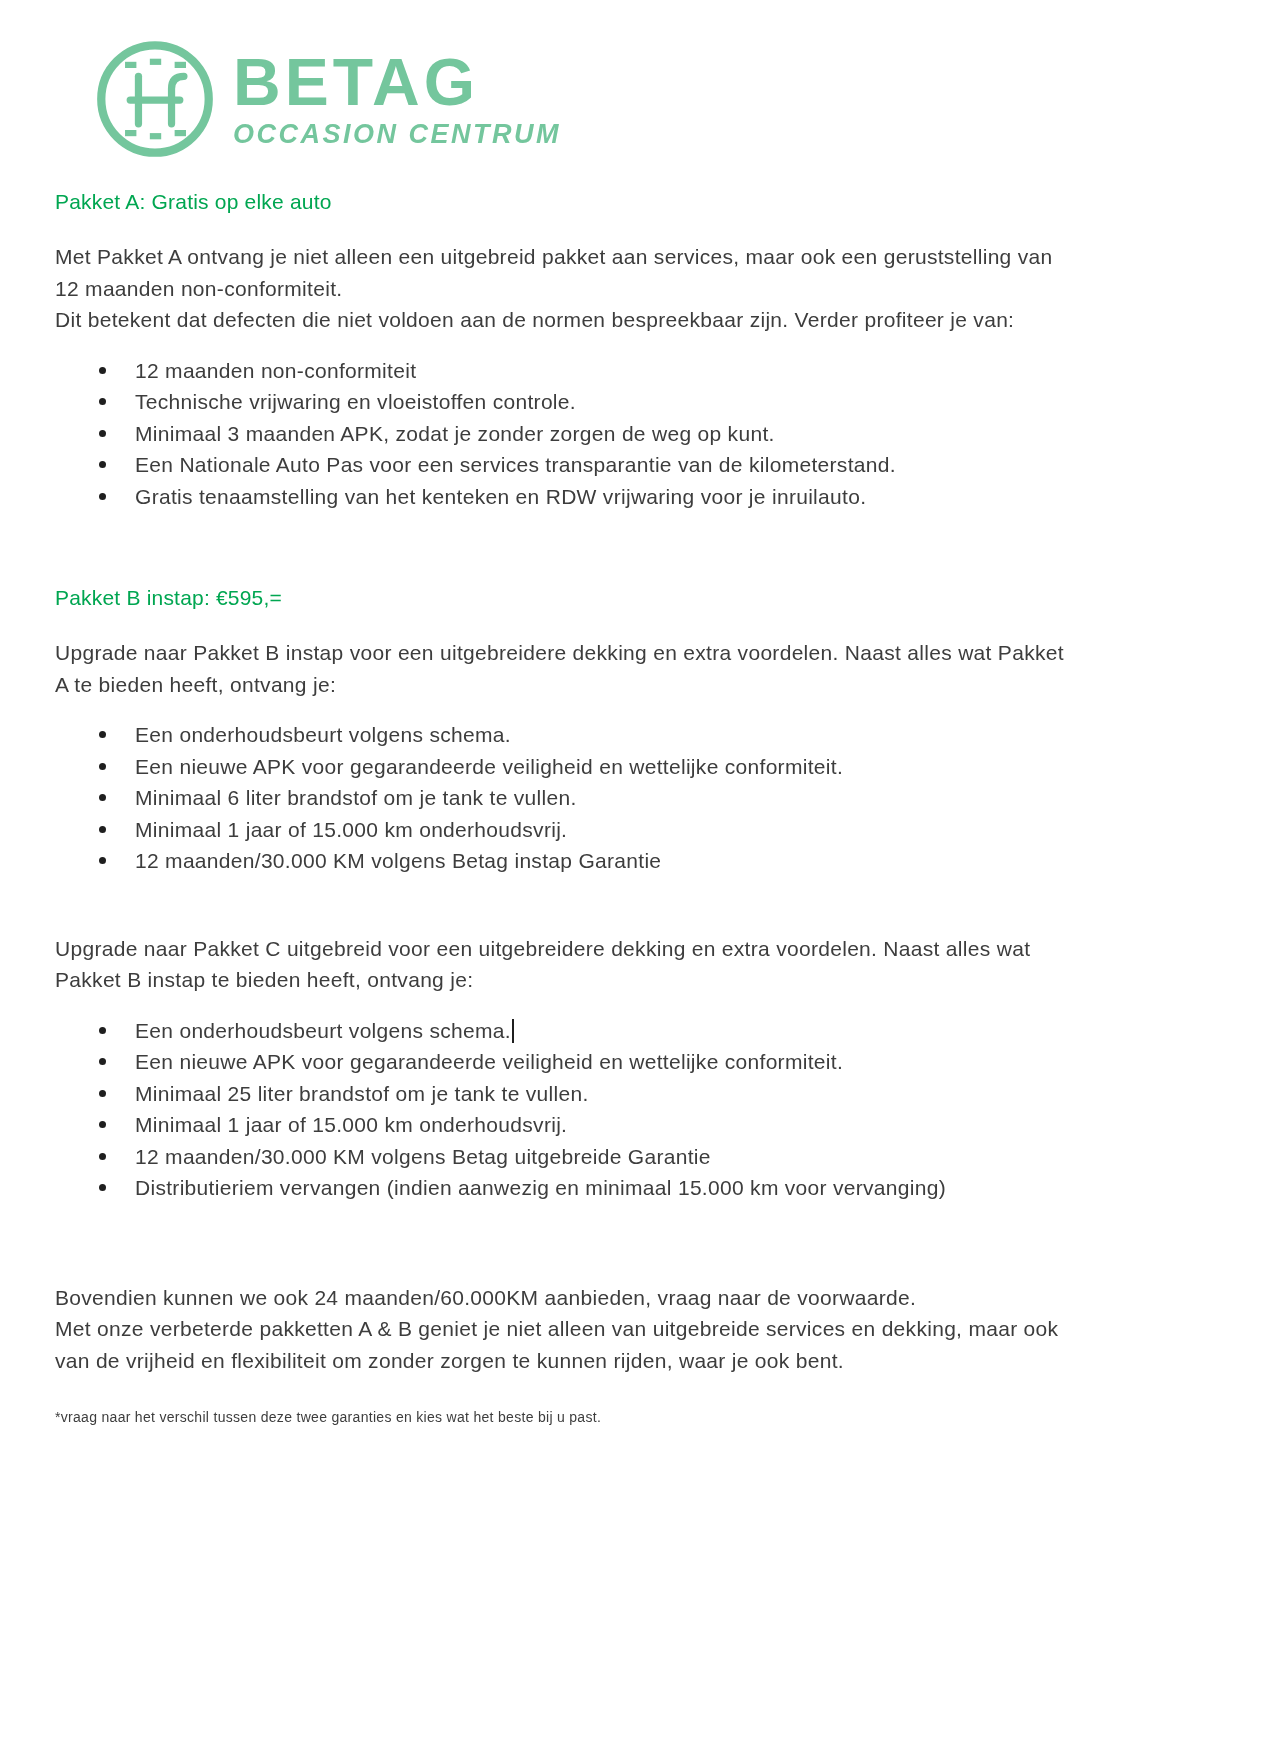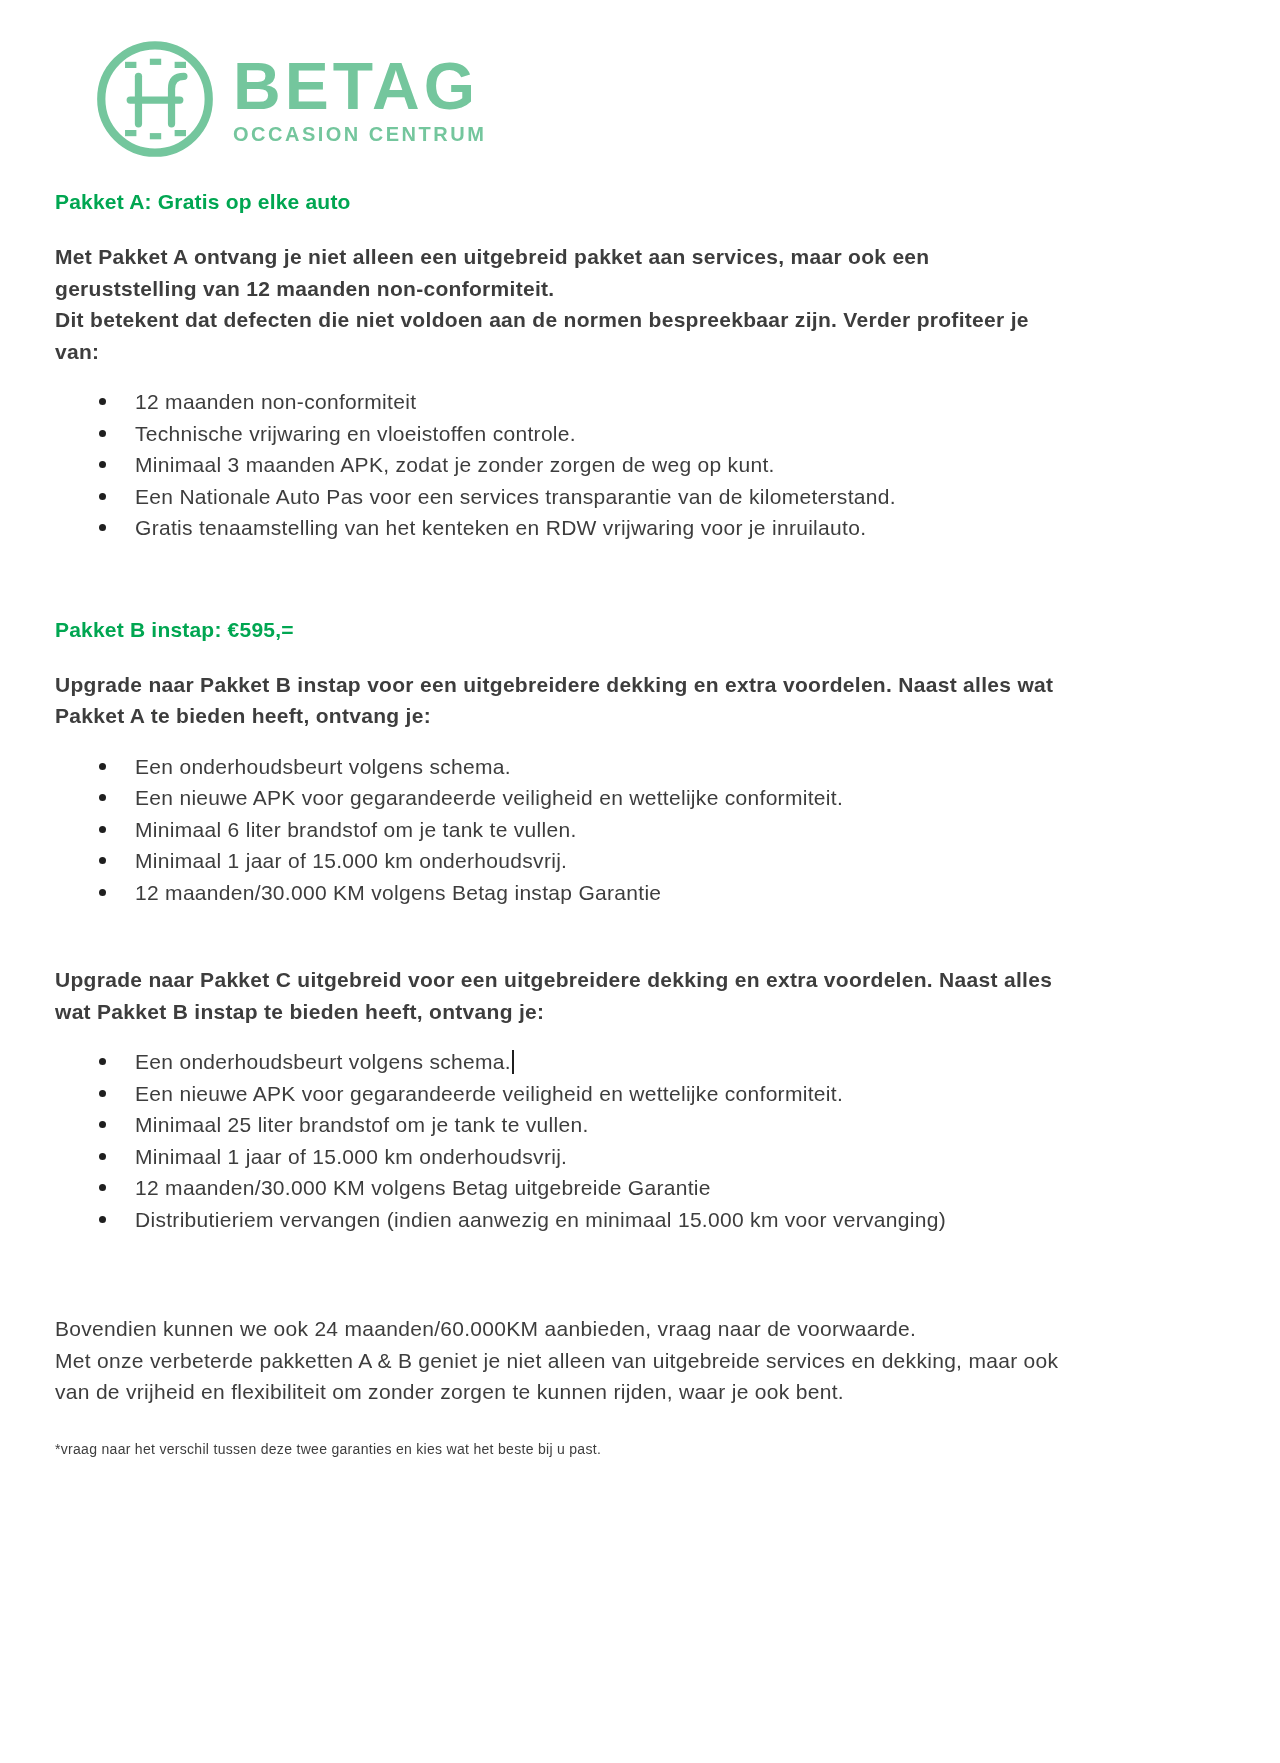--- a/index.html
+++ b/index.html
@@ -30,44 +30,44 @@
   .logo-icon svg { display: block; }
   .logo-text { display: flex; flex-direction: column; justify-content: center; }
   .logo-brand {
     font-size: 66px;
     font-weight: bold;
     color: #74c69d;
     letter-spacing: 4px;
     line-height: 1;
   }
   .logo-subtitle {
-    font-size: 20px;
+    font-size: 27px;
     font-weight: bold;
     color: #74c69d;
     letter-spacing: 2.5px;
     margin-top: 4px;
+    font-style: italic;
   }
   
   .doc {
     max-width: 1080px;
   }
   .section-heading {
     font-size: 21px;
-    font-weight: bold;
+    font-weight: normal;
     color: #00A651;
     margin: 0 0 27px 0;
     letter-spacing: 0.2px;
   }
   .intro {
     margin: 0;
     font-size: 21px;
     line-height: 1.5;
     letter-spacing: 0.3px;
     max-width: 1010px;
-    font-weight: bold;
   }
   .intro .line { display: block; }
   ul.bullets {
     list-style: none;
     margin: 19px 0 0 0;
     padding: 0;
   }
   ul.bullets li {
     position: relative;
     padding-left: 80px;

